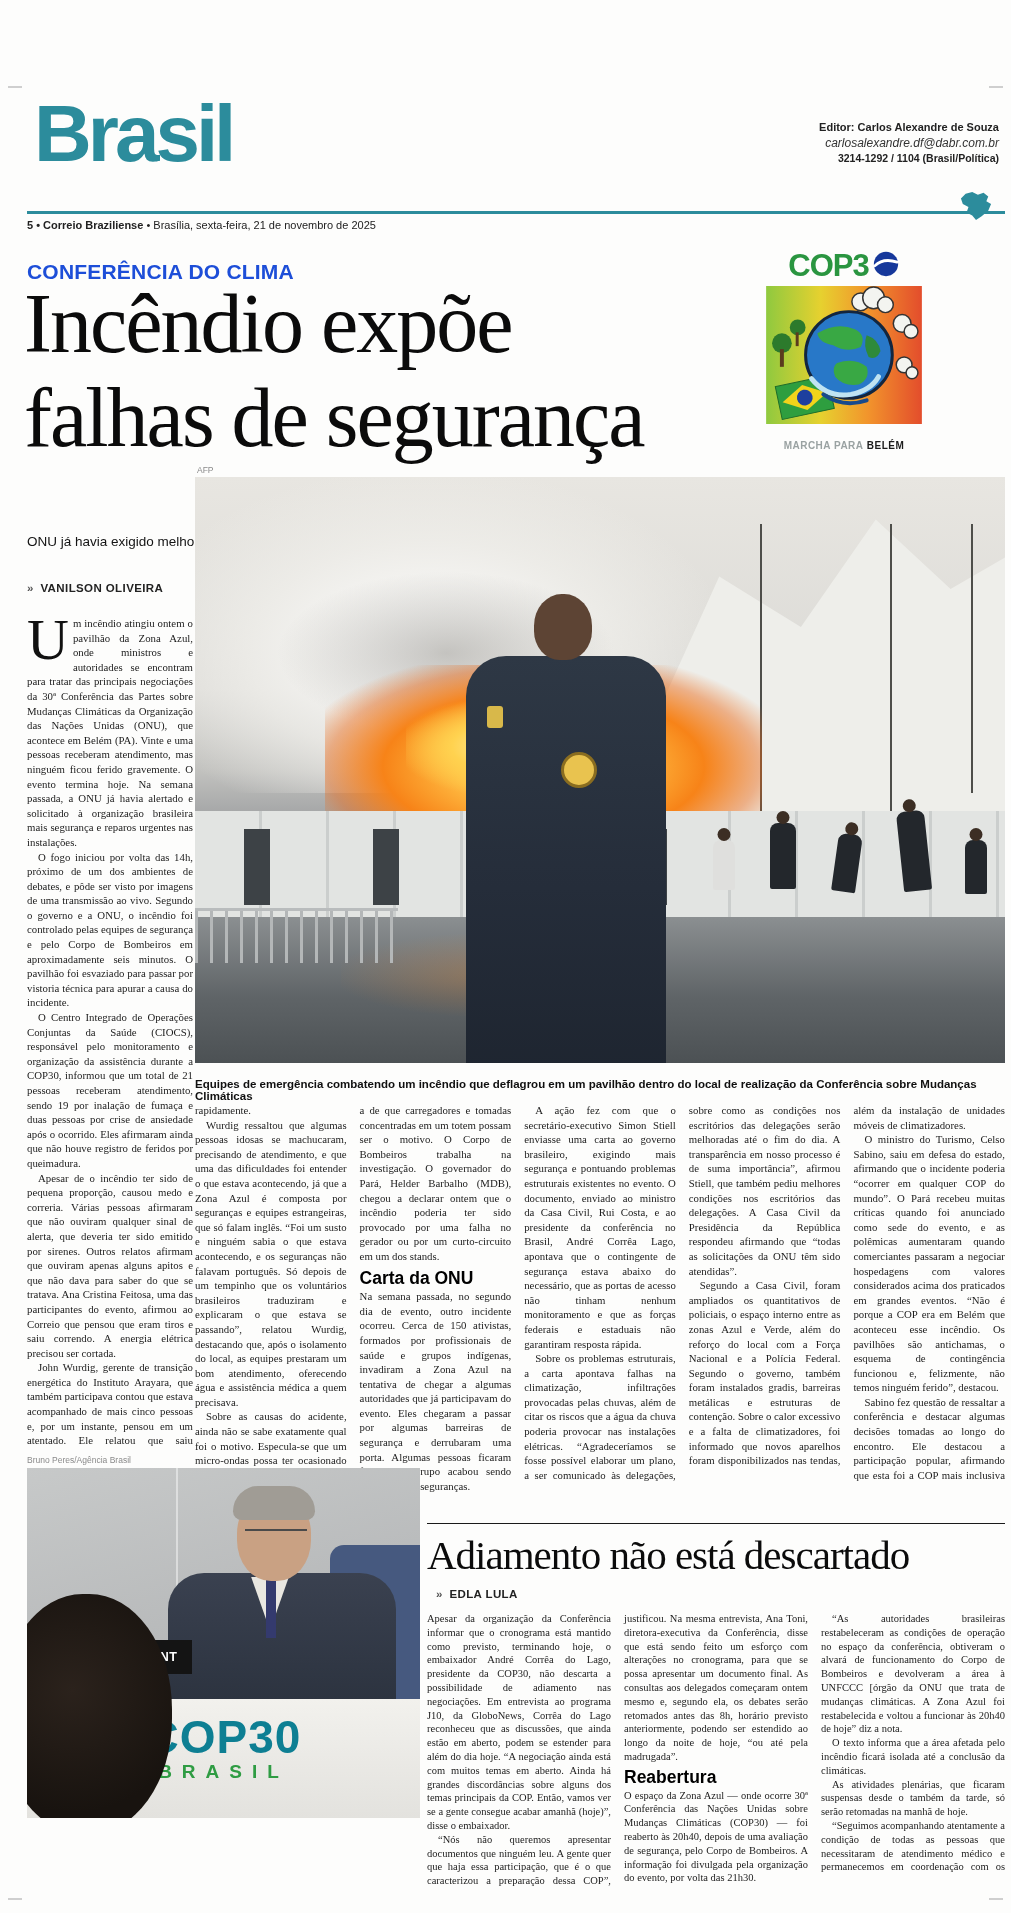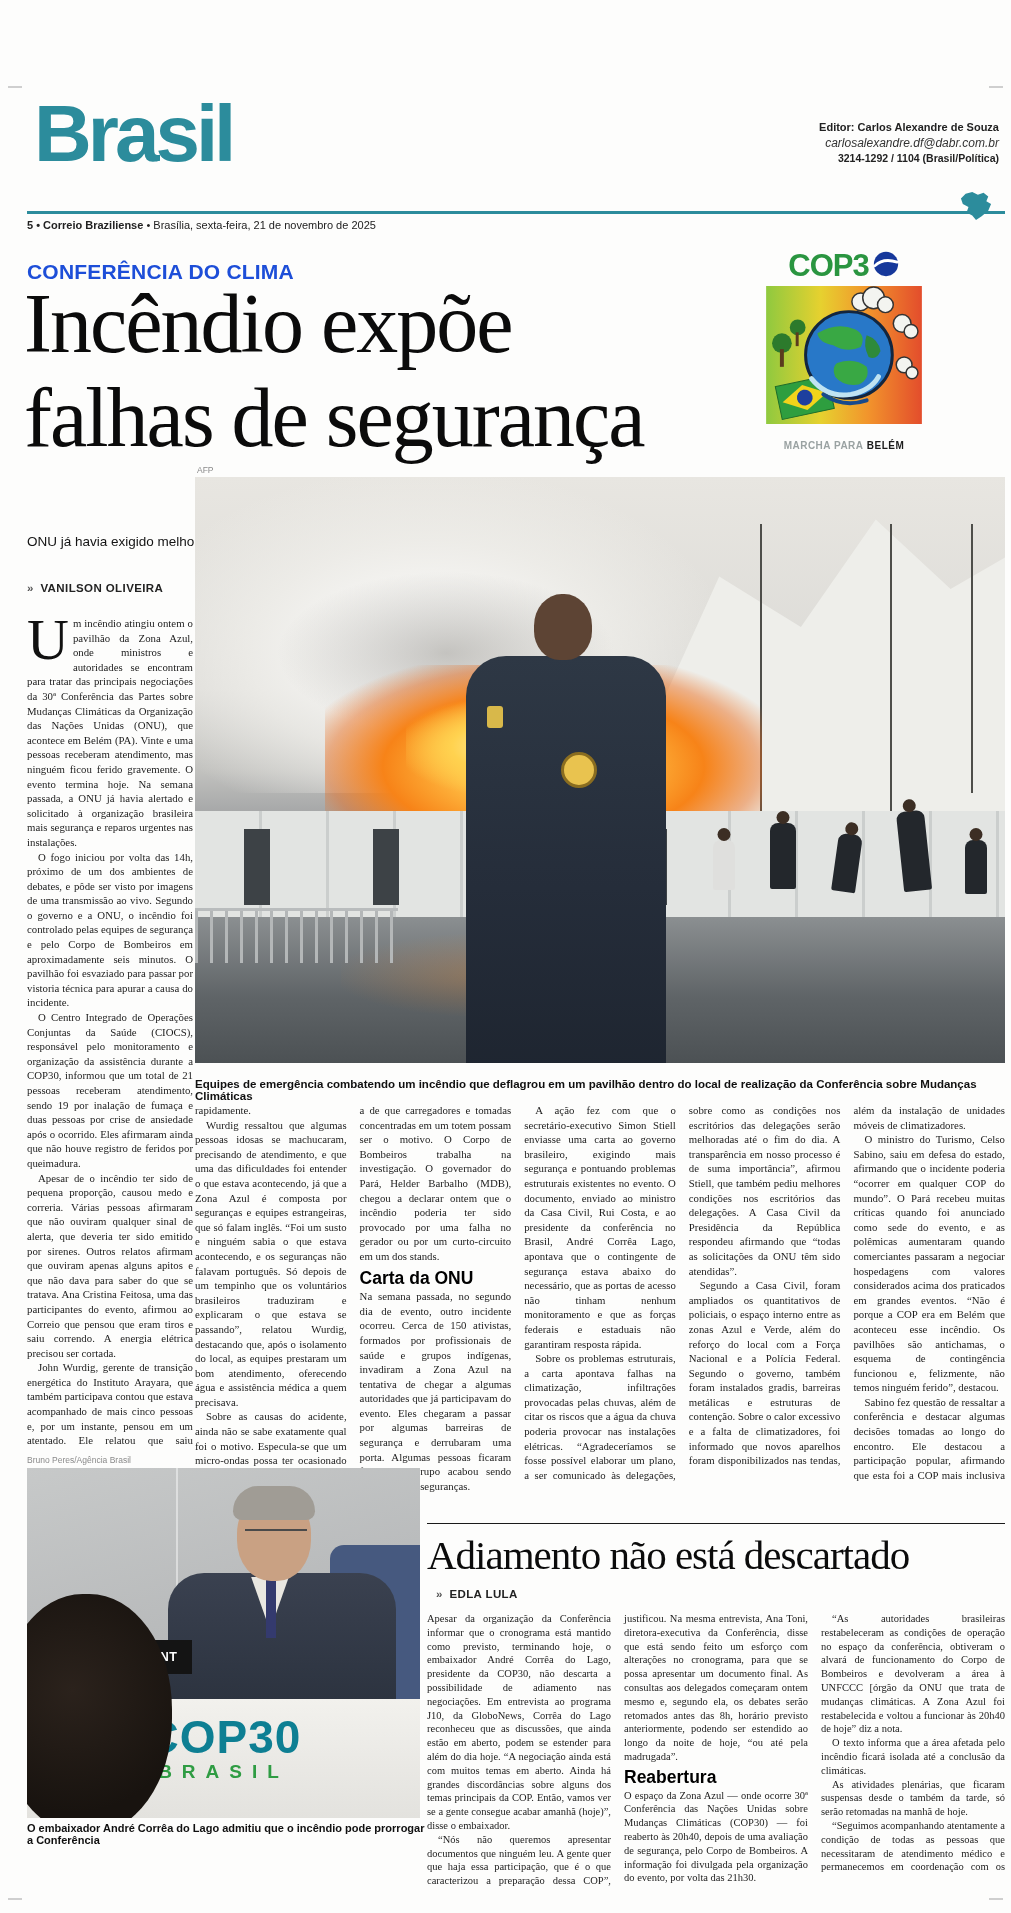--- a/index.html
+++ b/index.html
@@ -279,21 +279,20 @@
     <div class="pc amb-glasses"></div>
     <div class="pc podium"></div>
     <div class="pc placard">COP PRESIDENT</div>
     <div class="pc podium-logo">
       <div class="cop30-pod">COP30</div>
       <div class="brasil-pod">BRASIL</div>
     </div>
     <div class="pc woman-face"></div>
     <div class="pc woman-hair"></div>
   </div>
-  <div class="caption caption-2">O embaixador André Corrêa do Lago admitiu que o incêndio pode prorrogar a Conferência</div>
 
   <div class="a2-rule"></div>
   <div class="headline-3">Adiamento não está descartado</div>
   <div class="byline byline-2">
     <span class="chev">»</span>
     <span>EDLA LULA</span>
   </div>
   <div class="body-text a2-body">
       <p class="no-indent">Apesar da organização da Conferência informar que o cronograma está mantido como previsto, terminando hoje, o embaixador André Corrêa do Lago, presidente da COP30, não descarta a possibilidade de adiamento nas negociações. Em entrevista ao programa J10, da GloboNews, Corrêa do Lago reconheceu que as discussões, que ainda estão em aberto, podem se estender para além do dia hoje. “A negociação ainda está com muitos temas em aberto. Ainda há grandes discordâncias sobre alguns dos temas principais da COP. Então, vamos ver se a gente consegue acabar amanhã (hoje)”, disse o embaixador.</p>
       <p>“Nós não queremos apresentar documentos que ninguém leu. A gente quer que haja essa participação, que é o que caracterizou a preparação dessa COP”, justificou. Na mesma entrevista, Ana Toni, diretora-executiva da Conferência, disse que está sendo feito um esforço com alterações no cronograma, para que se possa apresentar um documento final. As consultas aos delegados começaram ontem mesmo e, segundo ela, os debates serão retomados antes das 8h, horário previsto anteriormente, podendo ser estendido ao longo da noite de hoje, “ou até pela madrugada”.</p>

